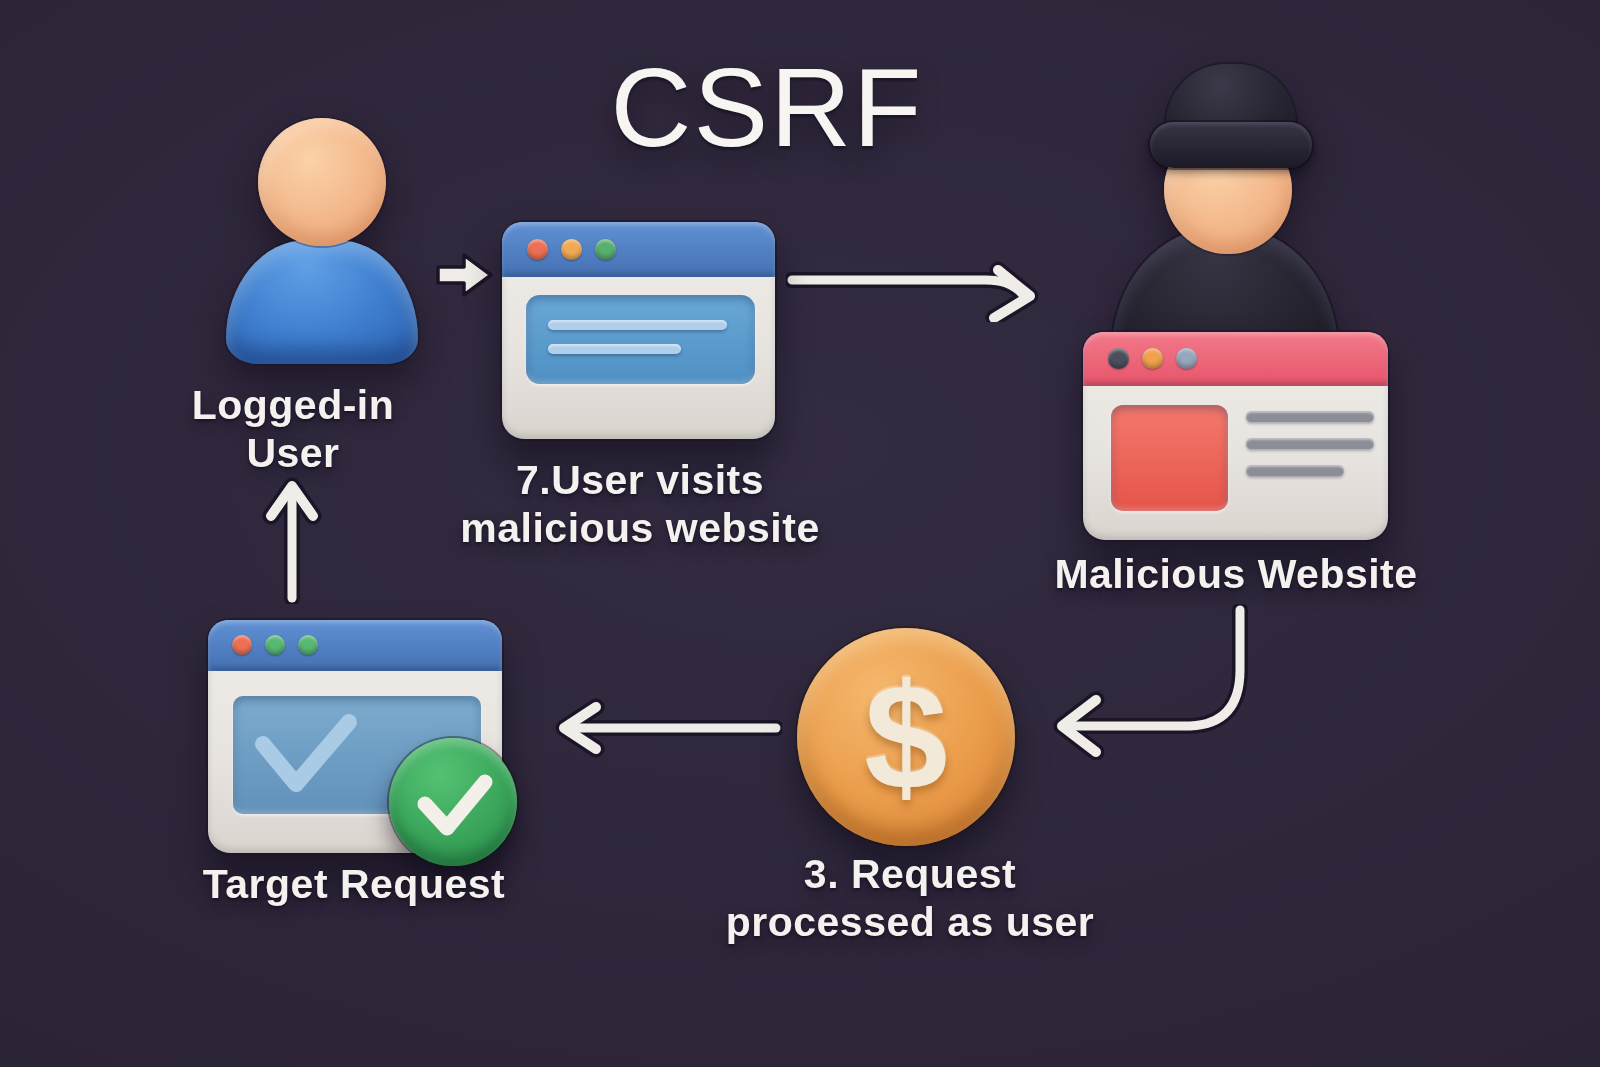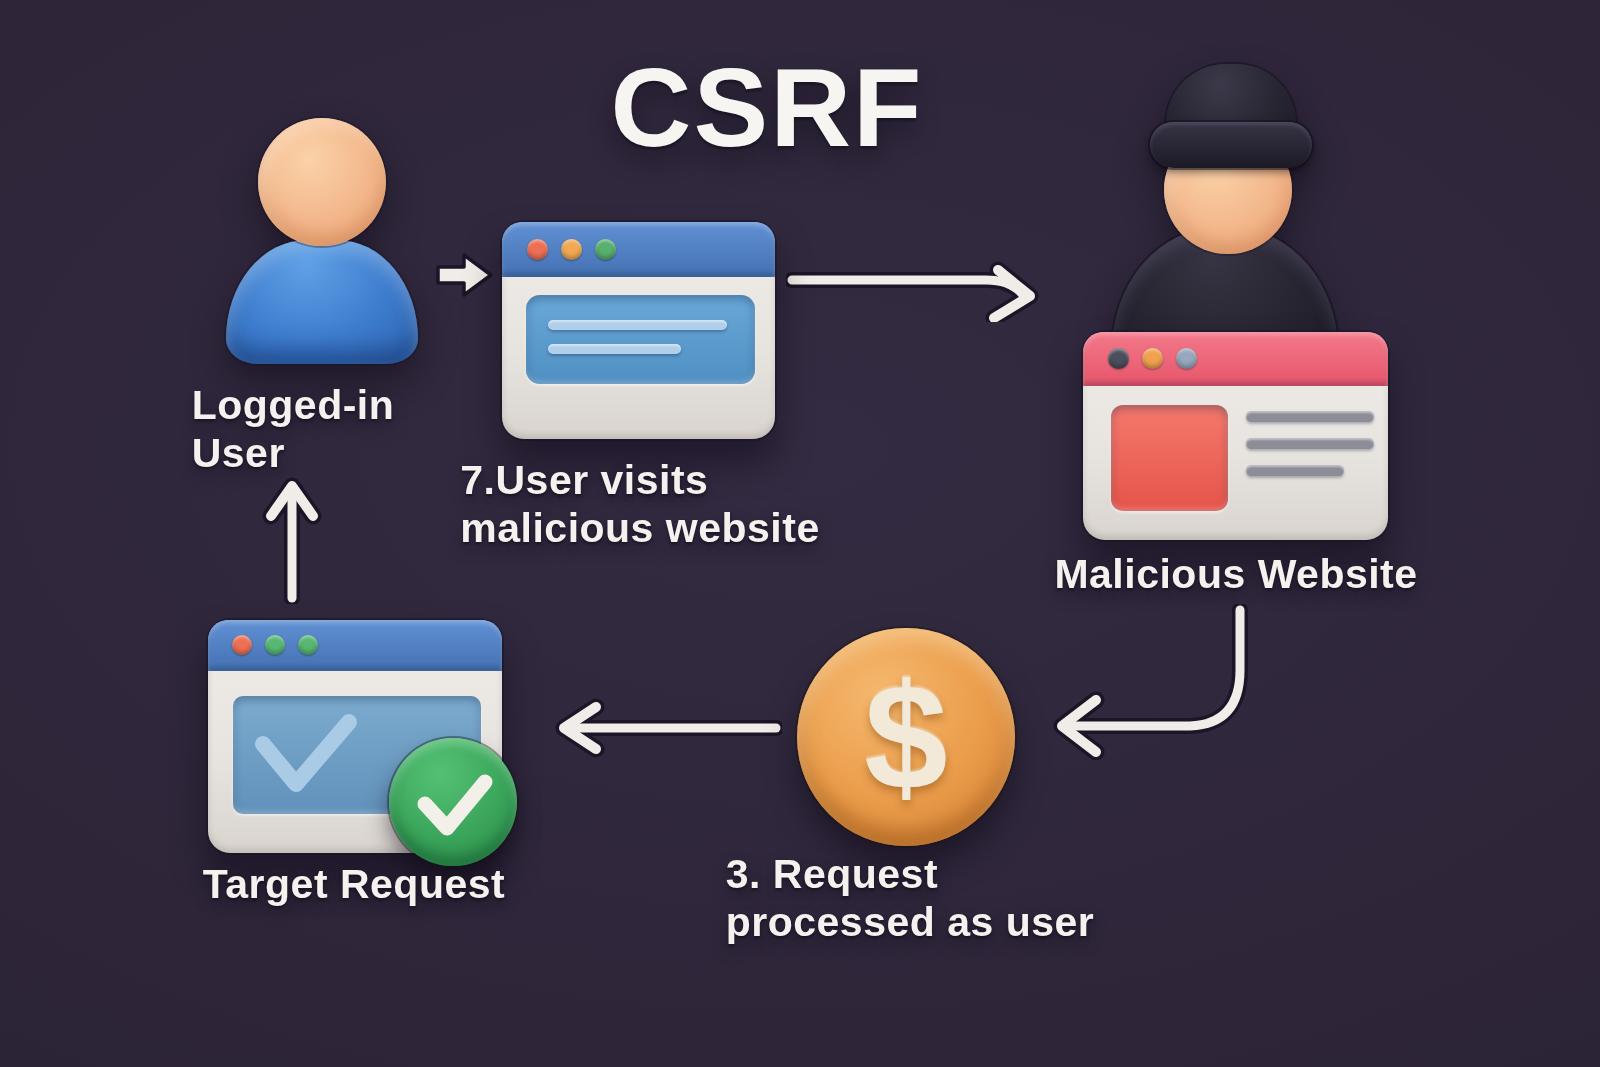--- a/index.html
+++ b/index.html
@@ -10,28 +10,28 @@
   }
   .stage{
     position:relative;width:1600px;height:1067px;
     background:radial-gradient(120% 105% at 50% 42%, #332b41 0%, #2e2539 55%, #261f30 100%);
   }
   .abs{position:absolute;}
 
   
   .title{
     top:52px;left:767px;transform:translateX(-50%);
-    font-size:112px;font-weight:700;color:#f7f5f2;letter-spacing:2px;line-height:1;
+    font-size:112px;font-weight:400;color:#f7f5f2;letter-spacing:2px;line-height:1;
     text-shadow:0 3px 2px rgba(18,12,28,.55), 0 12px 26px rgba(10,6,18,.45);
     z-index:6;
   }
   .node-label{
     transform:translateX(-50%);
     font-size:41px;font-weight:700;color:#f4f1ee;line-height:1.18;
-    text-align:left;white-space:pre-line;letter-spacing:.5px;
+    text-align:center;white-space:pre-line;letter-spacing:.5px;
     text-shadow:0 2px 3px rgba(15,10,25,.65), 0 7px 16px rgba(15,10,25,.38);
     z-index:6;
   }
   .watermark{
     right:30px;top:992px;font-size:33px;font-weight:700;color:#9a92a8;opacity:.9;
     text-shadow:0 2px 4px rgba(15,10,25,.4);z-index:6;
   }
 
   
   .shadowed{filter:drop-shadow(0 18px 18px rgba(9,5,16,.45));}

